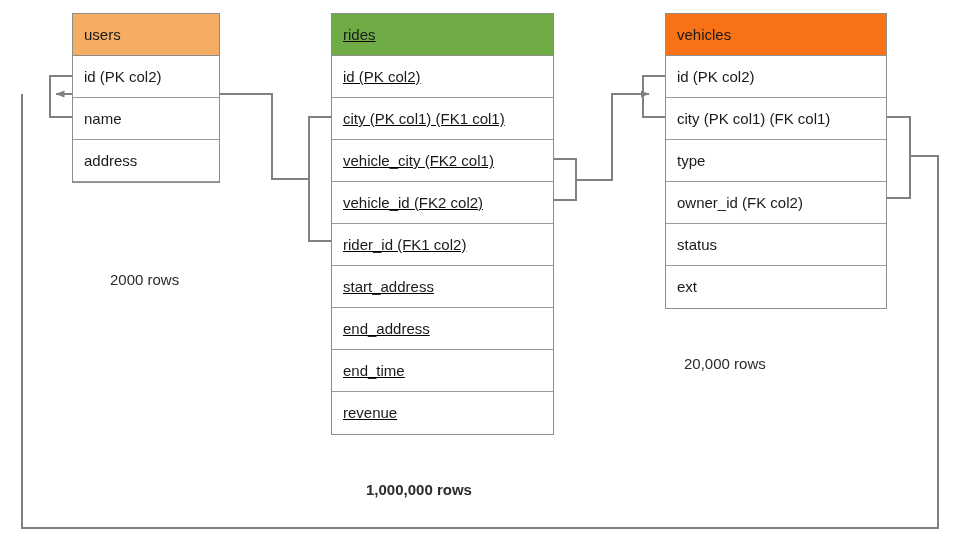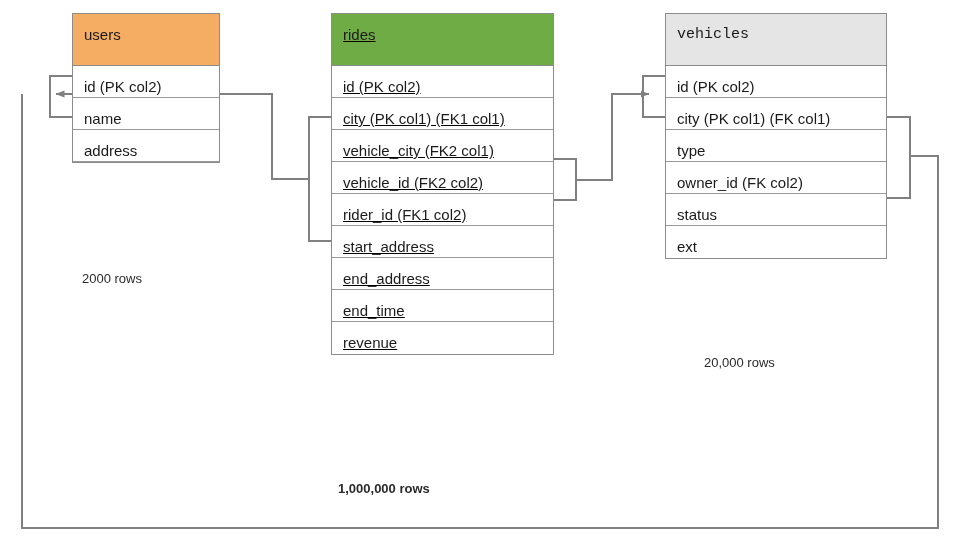--- a/index.html
+++ b/index.html
@@ -23,50 +23,51 @@
     height: 540px;
     pointer-events: none;
   }
   .table-box {
     position: absolute;
     border: 1px solid #8c8c8c;
     box-sizing: border-box;
     background: #ffffff;
   }
   .tbl-header {
-    height: 52px;
+    height: 42px;
     line-height: 42px;
     padding: 0 0 0 11px;
     font-size: 15px;
     color: #1a1a1a;
     box-sizing: border-box;
     border-bottom: 1px solid #8c8c8c;
     white-space: nowrap;
     overflow: hidden;
   }
   .tbl-row {
-    height: 32px;
+    height: 42px;
     line-height: 42px;
     padding: 0 0 0 11px;
     font-size: 15px;
     color: #1a1a1a;
     box-sizing: border-box;
     border-bottom: 1px solid #9a9a9a;
     background: #ffffff;
     white-space: nowrap;
     overflow: hidden;
   }
   .tbl-row.last {
     border-bottom: none;
   }
   .row-count {
     position: absolute;
-    font-size: 13px;
+    font-size: 15px;
     color: #2b2b2b;
     white-space: nowrap;
+    margin-left: 28px;
   }
 </style>
 </head>
 <body>
 
 <div id="canvas">
 
   <svg class="wires" viewBox="0 0 960 540" xmlns="http://www.w3.org/2000/svg">
     <defs>
       <marker id="arrowhead" markerWidth="9" markerHeight="8" refX="8.5" refY="4" orient="auto" markerUnits="userSpaceOnUse">
@@ -115,25 +116,25 @@
     <div class="tbl-row">vehicle_id (FK2 col2)</div>
     <div class="tbl-row">rider_id (FK1 col2)</div>
     <div class="tbl-row">start_address</div>
     <div class="tbl-row">end_address</div>
     <div class="tbl-row">end_time</div>
     <div class="tbl-row last">revenue</div>
   </div>
   <div class="row-count" style="left:338px; top:481px;font-weight:bold;">1,000,000 rows</div>
 
   <div class="table-box" style="left:665px; top:13px; width:222px;">
-    <div class="tbl-header" style="background:#e5e5e5;font-family:Liberation Mono, monospace;">
+    <div class="tbl-header" style="background:#f97316;">
       <span>vehicles</span>
     </div>
     <div class="tbl-row">id (PK col2)</div>
     <div class="tbl-row">city (PK col1) (FK col1)</div>
     <div class="tbl-row">type</div>
     <div class="tbl-row">owner_id (FK col2)</div>
     <div class="tbl-row">status</div>
     <div class="tbl-row last">ext</div>
   </div>
-  <div class="row-count" style="left:704px; top:355px;">20,000 rows</div>
+  <div class="row-count" style="left:656px; top:355px;">20,000 rows</div>
 
 </div>
 
 </body></html>

